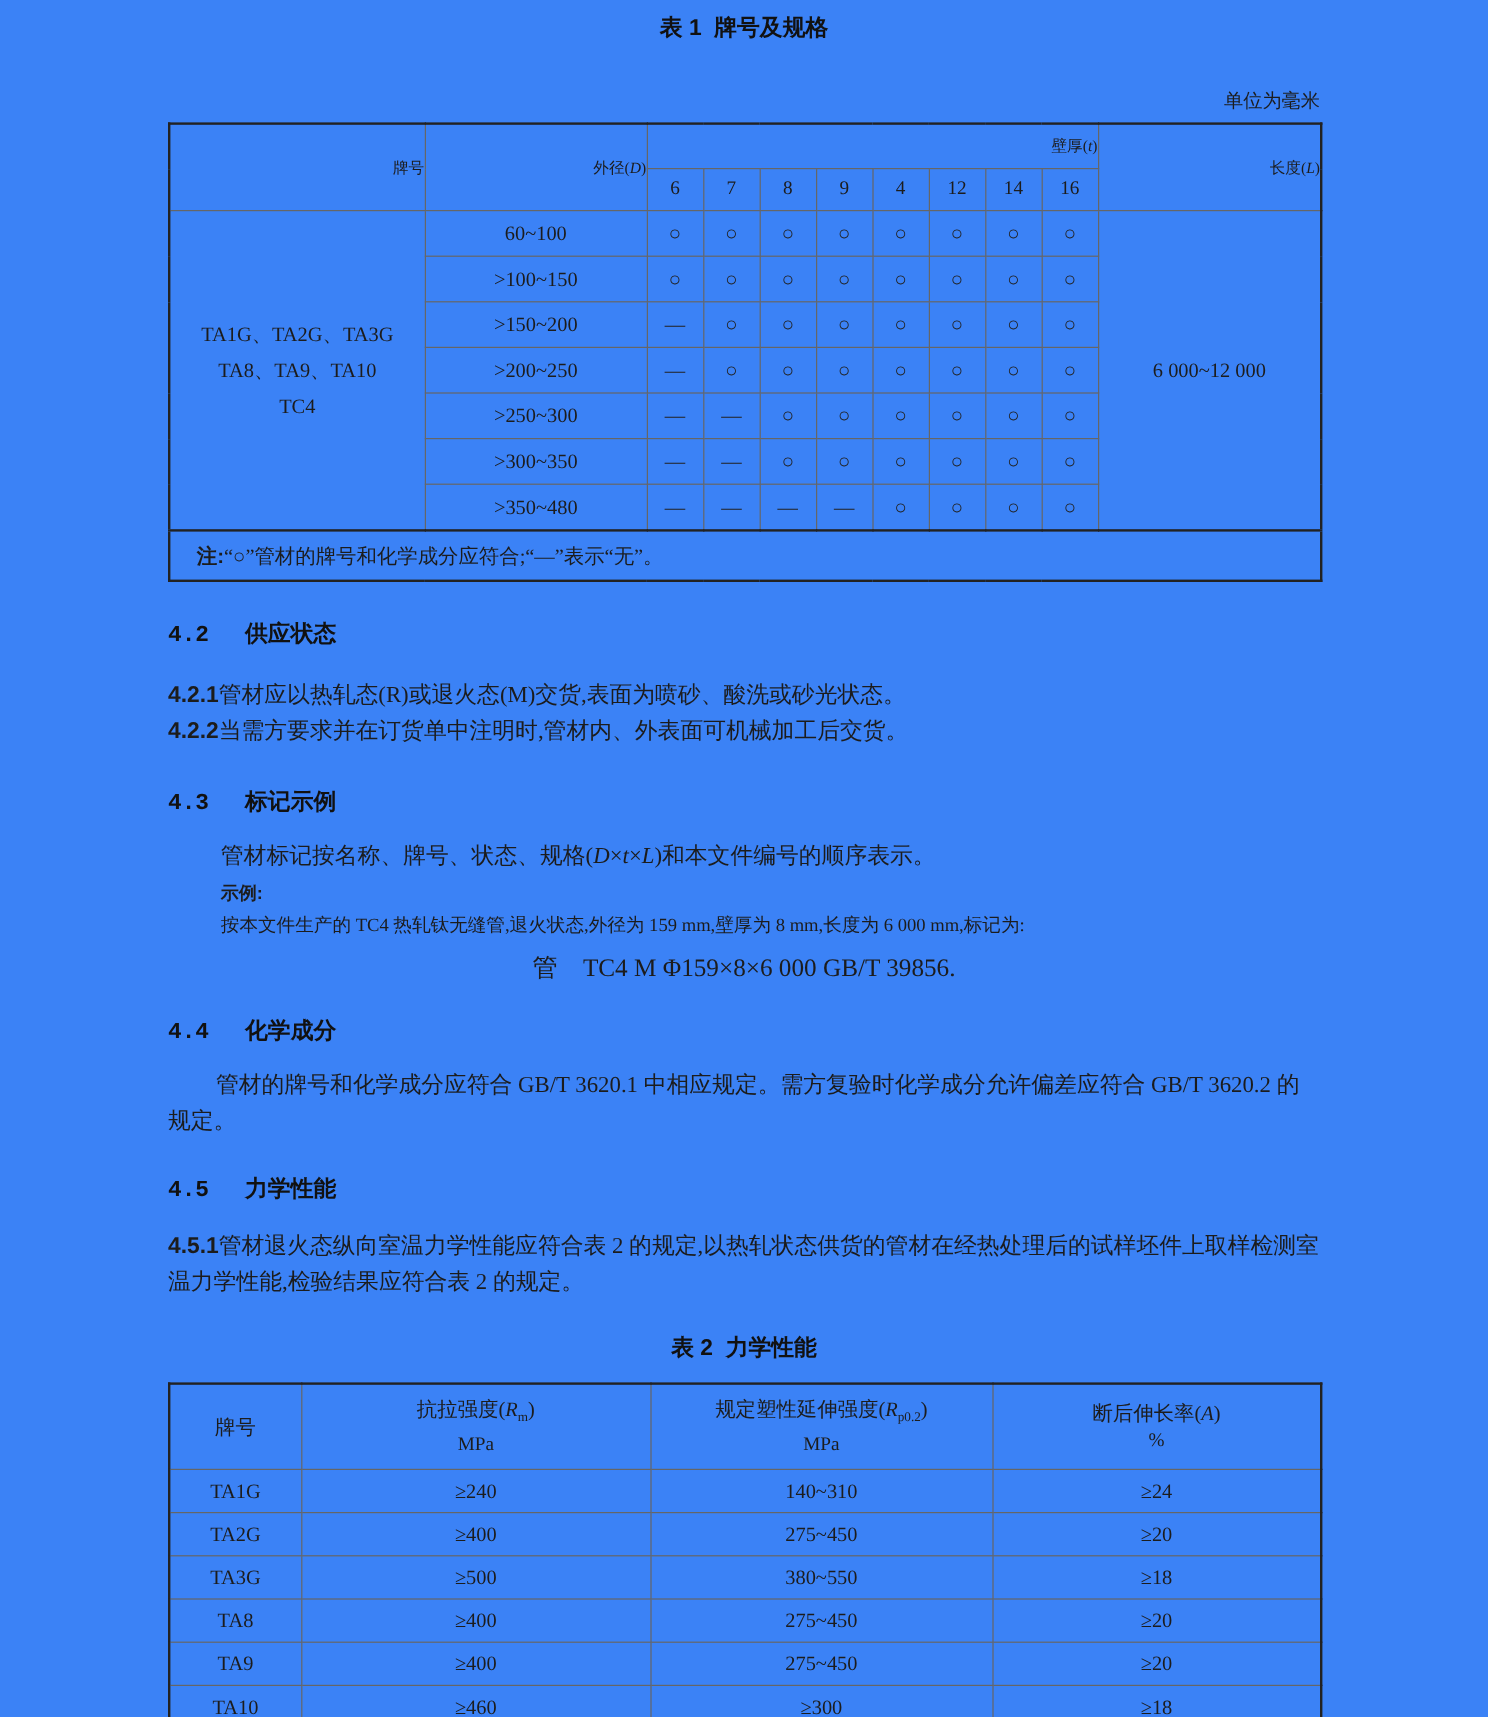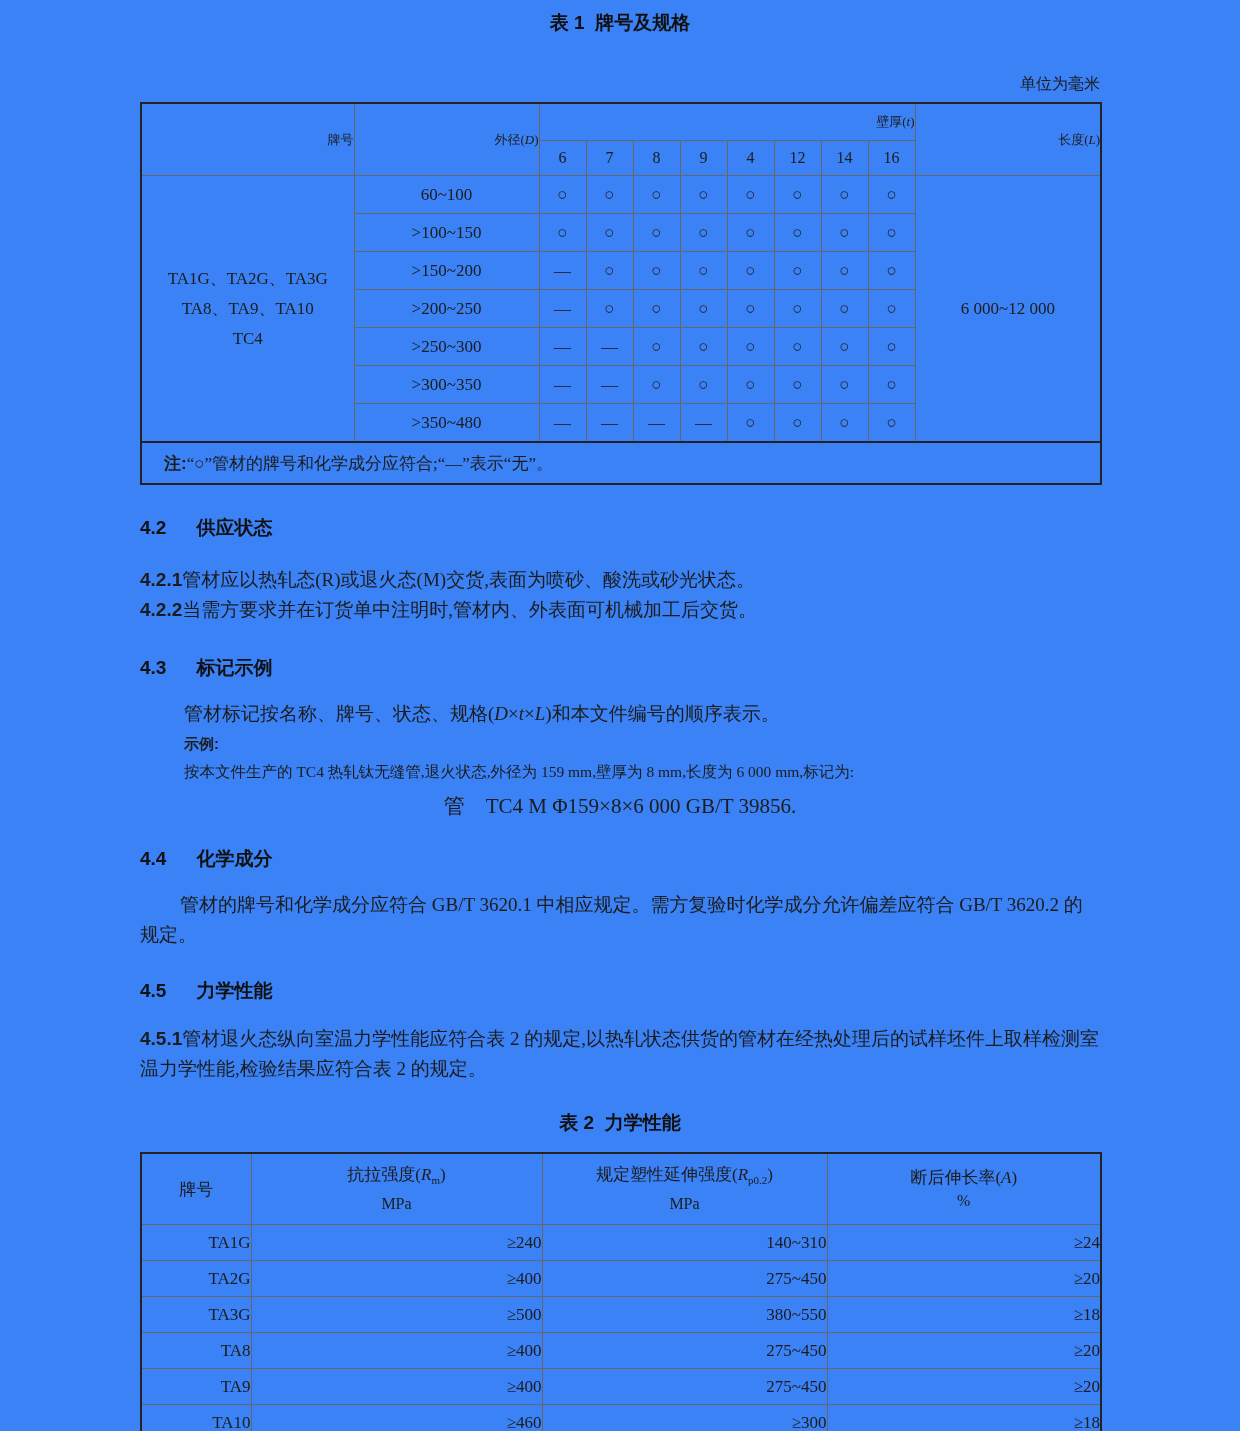--- a/index.html
+++ b/index.html
@@ -43,21 +43,21 @@
   .t1 .brand div { line-height:30px; }
   .t1 td.note-cell {
     height:40px; text-align:left; padding-left:22px; font-size:17px;
     border-top:2px solid #222;
   }
   .note-label { font-family:"Liberation Sans","DejaVu Sans",sans-serif; font-weight:bold; }
   .mark { color:#222; }
 
   .sec-h {
     margin:0;
-    font-family:Liberation Sans, sans-serif;
+    font-family:Liberation Mono, monospace;
     font-weight:bold; font-size:19px; color:#111;
   }
   .sec-h .sec-num { display:inline-block; margin-right:30px; }
   .body-par { margin:0; font-size:19px; line-height:30px; }
   .body-par .sec-num {
     display:inline-block; 
     font-family:"Liberation Sans","DejaVu Sans",sans-serif; font-weight:bold;
   }
   .indent { padding-left:44px; }
   .example-label {
@@ -67,21 +67,21 @@
   }
   .example-text { margin:5px 0 0 0; padding-left:44px; font-size:15.5px; line-height:26px; }
   .example-mark { margin:7px 0 0 0; text-align:center; font-size:21px; }
 
   .mt30 { margin-top:30px; } .mt28 { margin-top:28px; } .mt26 { margin-top:26px; }
   .mt24 { margin-top:24px; } .mt20 { margin-top:20px; } .mt18 { margin-top:18px; }
   .mt16 { margin-top:16px; }
 
   table.t2 td { font-size:17px; }
   .t2 .h td { height:70px; }
-  .t2 .r td { height:35px;text-align:right; }
+  .t2 .r td { height:35px; }
   .t2 .hl1 { line-height:24px; }
   .t2 .hl2 { line-height:22px; font-size:16px; }
   .t2 sub { font-size:11px; }
 </style>
 </head>
 <body>
 
 <div class="page">
   <div class="content">
 

